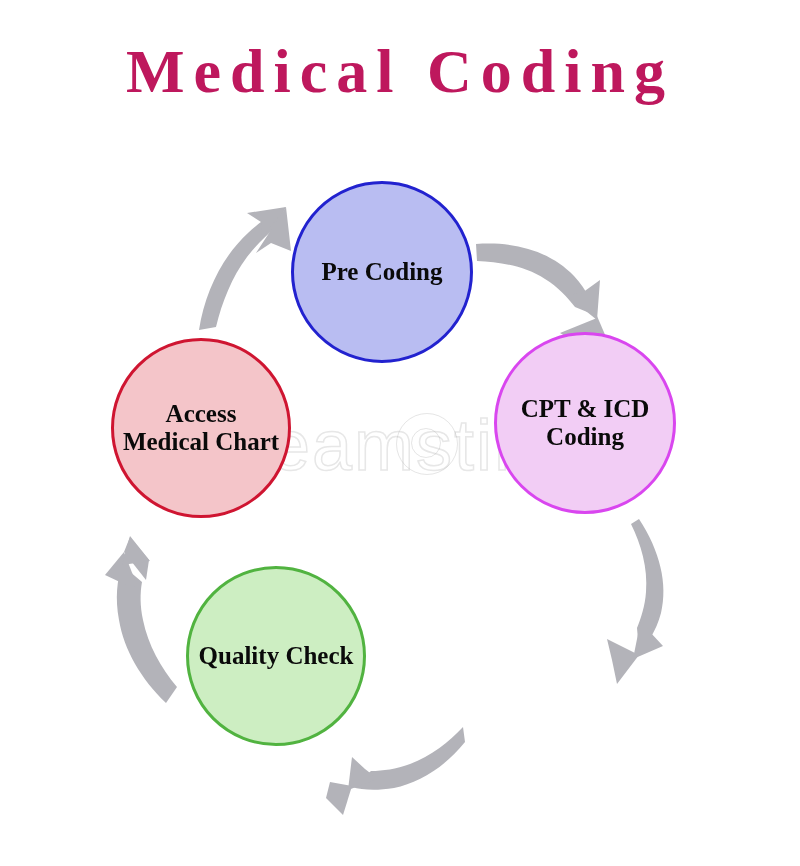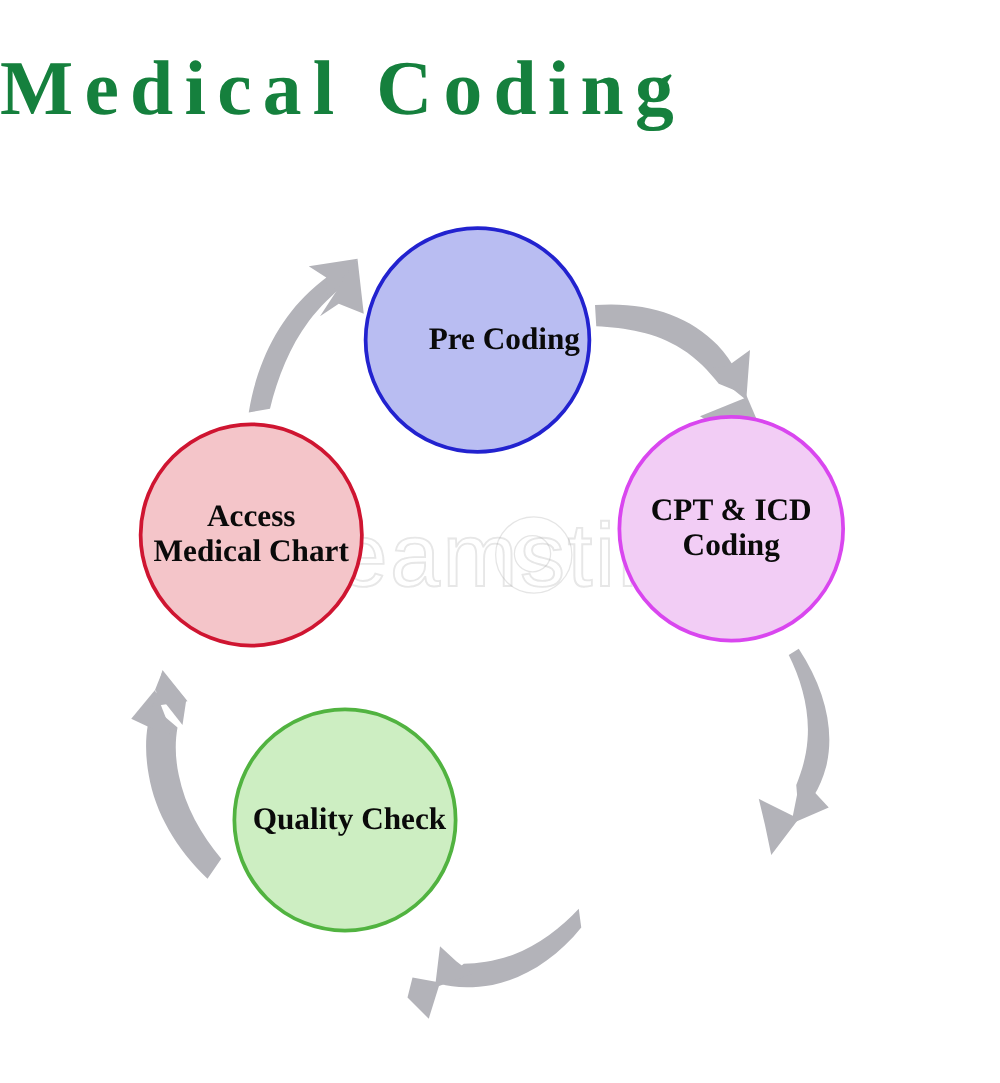--- a/index.html
+++ b/index.html
@@ -13,35 +13,35 @@
     height: 866px;
     background: #ffffff;
     overflow: hidden;
     font-family: "Liberation Serif", "DejaVu Serif", serif;
   }
   #diagram-title {
     position: absolute;
     left: 0;
     top: 36px;
     width: 800px;
-    text-align: left;
+    text-align: center;
     font-family: "Liberation Serif", "DejaVu Serif", serif;
     font-weight: 700;
     font-size: 62px;
     letter-spacing: 9px;
-    color: #15803d;
+    color: #be185d;
     white-space: nowrap;
   }
   .node {
     position: absolute;
     box-sizing: border-box;
     border-radius: 50%;
     display: flex;
     align-items: center;
-    justify-content: flex-end;
+    justify-content: center;
     text-align: center;
     color: #0a0a0a;
     font-family: "Liberation Serif", "DejaVu Serif", serif;
     font-weight: 700;
     line-height: 1.12;
     z-index: 4;
   }
   .node .node-label {
     display: block;
     padding: 0 6px;

